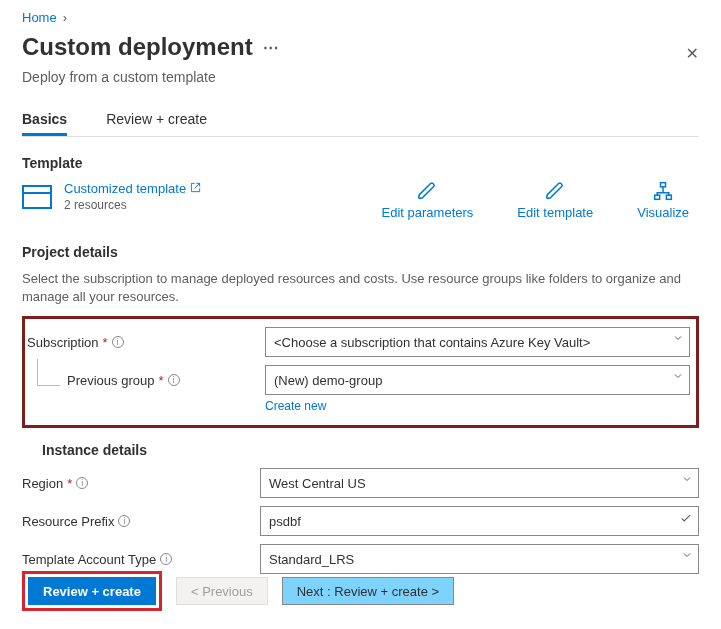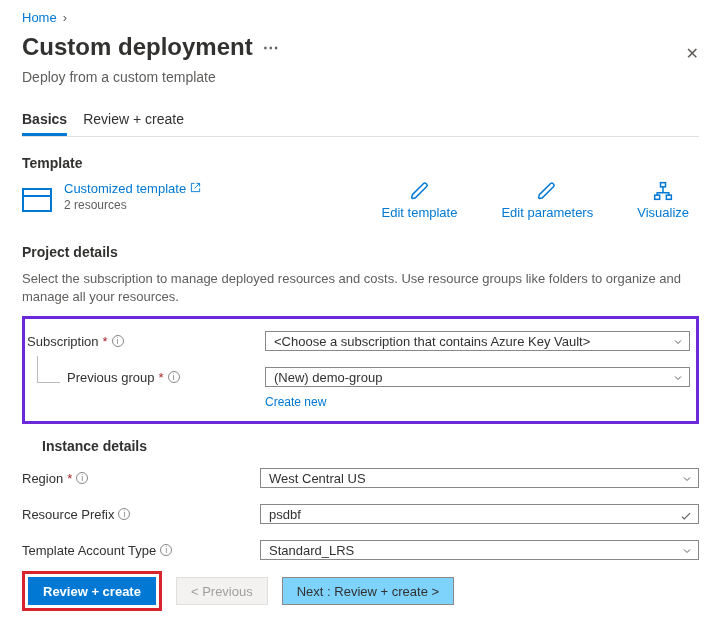--- a/index.html
+++ b/index.html
@@ -12,45 +12,45 @@
     height: 629px;
     padding: 10px 22px 12px 22px;
     position: relative;
   }
   .breadcrumb { font-size: 13px; color: #0078d4; display: flex; align-items: flex-start; gap: 6px; margin-bottom: 8px;}
   .breadcrumb .chev { color: #605e5c; }
   h1 { font-size: 24px; font-weight: 700; color: #323130; display: flex; align-items: center; gap: 10px;}
   .ellipsis { color: #605e5c; font-size: 16px; letter-spacing: 1px; cursor: pointer;}
   .subtitle { font-size: 14px; color: #605e5c; margin-top: 8px; margin-bottom: 26px;}
   .close-x { position: absolute; right: 22px; top: 44px; font-size: 16px; color: #605e5c; cursor: pointer;}
-  .tabs { display: flex; gap: 16px; border-bottom: 1px solid #e1dfdd; margin-bottom: 18px;}
+  .tabs { display: flex; gap: 39px; border-bottom: 1px solid #e1dfdd; margin-bottom: 18px;}
   .tab { padding-bottom: 6px; cursor: pointer; font-size: 14px; color: #323130;}
   .tab.active { font-weight: 600; border-bottom: 3px solid #0078d4; }
   .section-label { font-size: 14px; font-weight: 600; margin-bottom: 10px;}
   .template-row { display: flex; align-items: flex-start; justify-content: space-between; margin-bottom: 24px;}
-  .template-left { display: flex; gap: 12px; align-items: flex-end;}
+  .template-left { display: flex; gap: 12px; align-items: center;}
   .template-icon { width: 30px; height: 24px; background: #0078d4; position: relative; border: none;}
   .template-icon::before { content:""; position:absolute; left:2px; right:2px; top:2px; height:5px; background:#fff; }
   .template-icon::after { content:""; position:absolute; left:2px; right:2px; bottom:2px; top:9px; background:#fff; }
   .template-name { color: #0078d4; font-size: 13px; display: flex; align-items: center; gap: 4px; cursor: pointer;}
   .resources-count { font-size: 12px; color: #605e5c; margin-top: 2px;}
   .actions { display: flex; gap: 44px; align-items: center; margin-right: 10px;}
   .action { display: flex; flex-direction: column; align-items: center; gap: 4px; color: #0078d4; font-size: 13px; cursor: pointer;}
   .action svg { width: 20px; height: 20px; }
   .project-desc { font-size: 13px; color: #605e5c; margin: 4px 0 10px 0; line-height: 1.4;}
-  .highlight-box { border: 3px solid #6d28d9; padding: 8px 6px 8px 2px; margin-bottom: 14px;}
+  .highlight-box { border: 3px solid #7f1d1d; padding: 8px 6px 8px 2px; margin-bottom: 14px;}
   .form-row { display: flex; align-items: center; margin-bottom: 8px; min-height: 28px;}
   .form-label { width: 238px; font-size: 13px; display: flex; align-items: center; gap: 4px;}
   .form-label.indent { padding-left: 40px; position: relative;}
   .form-label.indent::before { content:""; position:absolute; left:10px; top:-14px; width:22px; height:26px; border-left:1px solid #bbb; border-bottom:1px solid #bbb;}
   .req { color: #a4262c; }
   .info-icon { width: 12px; height: 12px; border: 1px solid #888; border-radius: 50%; display: inline-flex; align-items: center; justify-content: center; font-size: 9px; color: #888;}
   .field-wrap { flex: 1; position: relative; }
   .select, .input {
-    width: 100%; height: 20px; border: 1px solid #8a8886;
+    width: 100%; height: 30px; border: 1px solid #8a8886;
     font-size: 13px; padding: 0 24px 0 8px;
     background: #fff; color: #323130;
     display: flex; align-items: center;
     cursor: pointer;
   }
   .chev-down { position: absolute; right: 6px; top: 5px; pointer-events: none; }
   .chev-down svg { width: 12px; height: 12px; }
   .check-mark { position: absolute; right: 6px; top: 5px; pointer-events: none; color: #605e5c;}
   .create-new { color: #0078d4; font-size: 12px; margin-left: 238px; margin-top: -4px; margin-bottom: 4px; cursor: pointer;}
   .instance-section .section-label { margin-top: 6px; margin-left: 20px;}
@@ -95,27 +95,27 @@
             </svg></span>
       </div>
       <div class="resources-count">2 resources</div>
     </div>
   </div>
   <div class="actions">
     <div class="action">
       <svg viewBox="0 0 24 24" fill="none" stroke="#0078d4" stroke-width="1.8">
           <path d="M3 21l3.5-.8L20 6.7a2 2 0 0 0 0-2.8l-.9-.9a2 2 0 0 0-2.8 0L2.8 16.5 2 20z"></path>
         </svg>
-      <span>Edit template</span>
+      <span>Edit parameters</span>
     </div>
     <div class="action">
       <svg viewBox="0 0 24 24" fill="none" stroke="#0078d4" stroke-width="1.8">
           <path d="M3 21l3.5-.8L20 6.7a2 2 0 0 0 0-2.8l-.9-.9a2 2 0 0 0-2.8 0L2.8 16.5 2 20z"></path>
         </svg>
-      <span>Edit parameters</span>
+      <span>Edit template</span>
     </div>
     <div class="action">
       <svg viewBox="0 0 24 24" fill="none" stroke="#0078d4" stroke-width="1.8">
           <rect x="9" y="2" width="6" height="5"></rect>
           <rect x="2" y="17" width="6" height="5"></rect>
           <rect x="16" y="17" width="6" height="5"></rect>
           <path d="M12 7v5M5 17v-3h14v3M12 12v2"></path>
         </svg>
       <span>Visualize</span>
     </div>

